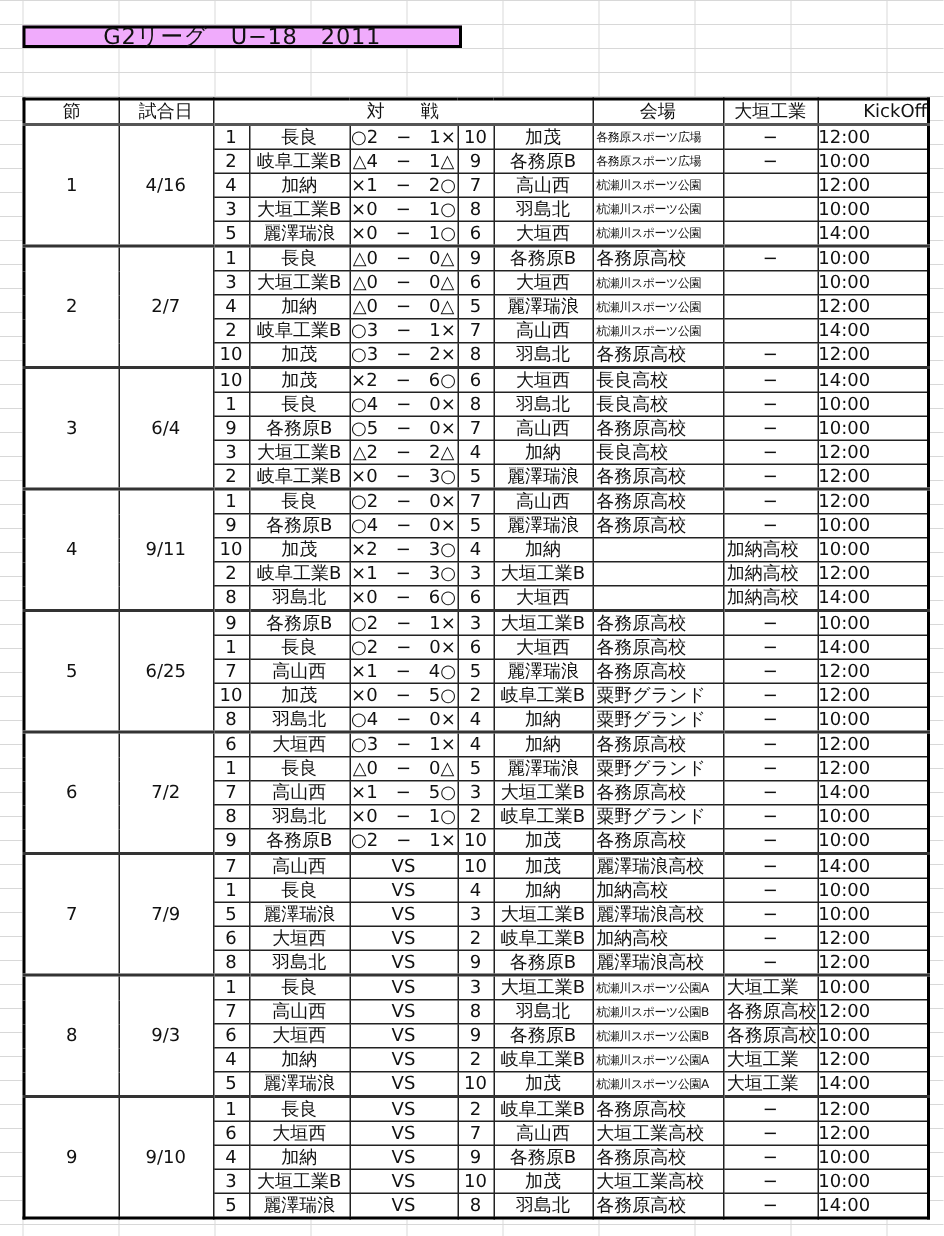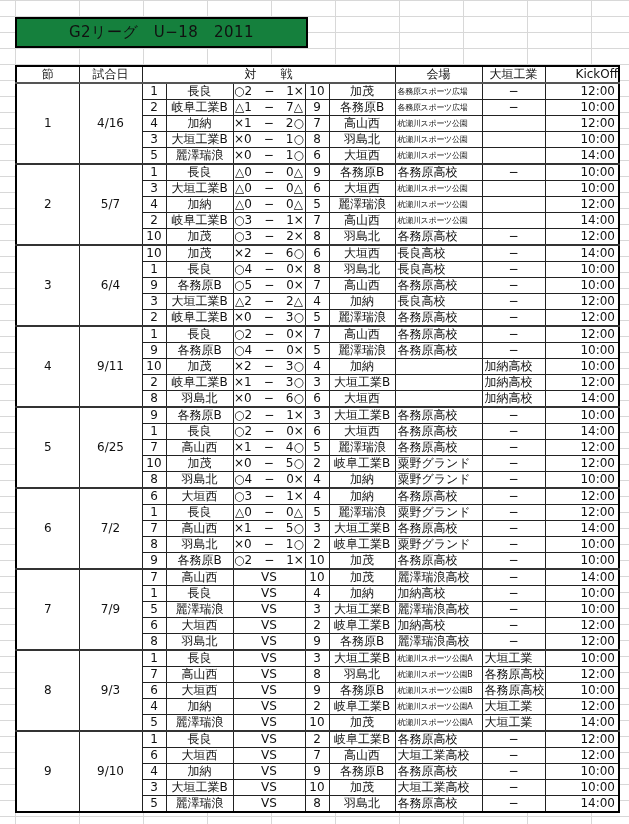--- a/index.html
+++ b/index.html
@@ -8,39 +8,39 @@
     background-color: #ffffff;
     background-image:
       linear-gradient(to right, #d8d8d8 1px, transparent 1px),
       linear-gradient(to bottom, #d8d8d8 1px, transparent 1px);
     background-size: 64px 16px, 64px 16px;
     background-position: 15px 0, 0 0;
     font-family: "DejaVu Sans", sans-serif;
     color: #111;
   }
   .title-box {
-    position: absolute; left: 15px; top: 17px; width: 293px; height: 31px;
-    border: 2px solid #000; background: #15803d; box-sizing: border-box;
+    position: absolute; left: 15px; top: 17px; width: 293px; height: 15px;
+    border: 2px solid #000; background: #f0abfc; box-sizing: border-box;
     display: flex; align-items: center; justify-content: center;
     font-size: 15px; letter-spacing: 0.5px;
   }
   table.sched {
     position: absolute; left: 15px; top: 65px;
     border-collapse: collapse; background: #fff;
     table-layout: fixed;
     border: 2px solid #000;
   }
   table.sched th, table.sched td {
     border: 1px solid #222; padding: 0; height: 15px; line-height: 15px;
     font-size: 12px; white-space: nowrap; overflow: hidden; font-weight: normal;
   }
   table.sched th { font-size: 12px; height: 15px; border-bottom: 2px solid #555; }
   th.kick { font-size: 9px; text-align: right; }
   .c { text-align: center; }
-  .r { text-align: right; padding-right: 3px !important; margin-left: 27px; }
+  .r { padding-right: 3px !important; margin-left: 27px; }
   .l { text-align: left; padding-left: 2px !important; }
   .venue-small { font-size: 8px !important; letter-spacing: -0.3px; margin-left: 40px; }
   tr.round-start td { border-top: 2px solid #333; }
   td.merge { vertical-align: middle; text-align: center; border-right: 1px solid #222; }
 </style>
 </head>
 <body>
 
 <div class="title-box">G2リーグ　U−18　2011</div>
 
@@ -76,21 +76,21 @@
         <td class="c">○2　−　1×</td>
         <td class="c">10</td>
         <td class="c">加茂</td>
         <td class="l venue-small">各務原スポーツ広場</td>
         <td class="c">−</td>
         <td class="r">12:00</td>
       </tr>
       <tr>
         <td class="c">2</td>
         <td class="c">岐阜工業B</td>
-        <td class="c">△1　−　7△</td>
+        <td class="c">△4　−　1△</td>
         <td class="c">9</td>
         <td class="c">各務原B</td>
         <td class="l venue-small">各務原スポーツ広場</td>
         <td class="c">−</td>
         <td class="r">10:00</td>
       </tr>
       <tr>
         <td class="c">4</td>
         <td class="c">加納</td>
         <td class="c">×1　−　2○</td>
@@ -115,21 +115,21 @@
         <td class="c">麗澤瑞浪</td>
         <td class="c">×0　−　1○</td>
         <td class="c">6</td>
         <td class="c">大垣西</td>
         <td class="l venue-small">杭瀬川スポーツ公園</td>
         <td class="c"></td>
         <td class="r">14:00</td>
       </tr>
       <tr class="round-start">
         <td class="merge" rowspan="5">2</td>
-        <td class="merge" rowspan="5">5/7</td>
+        <td class="merge" rowspan="5">2/7</td>
         <td class="c">1</td>
         <td class="c">長良</td>
         <td class="c">△0　−　0△</td>
         <td class="c">9</td>
         <td class="c">各務原B</td>
         <td class="l">各務原高校</td>
         <td class="c">−</td>
         <td class="r">10:00</td>
       </tr>
       <tr>

